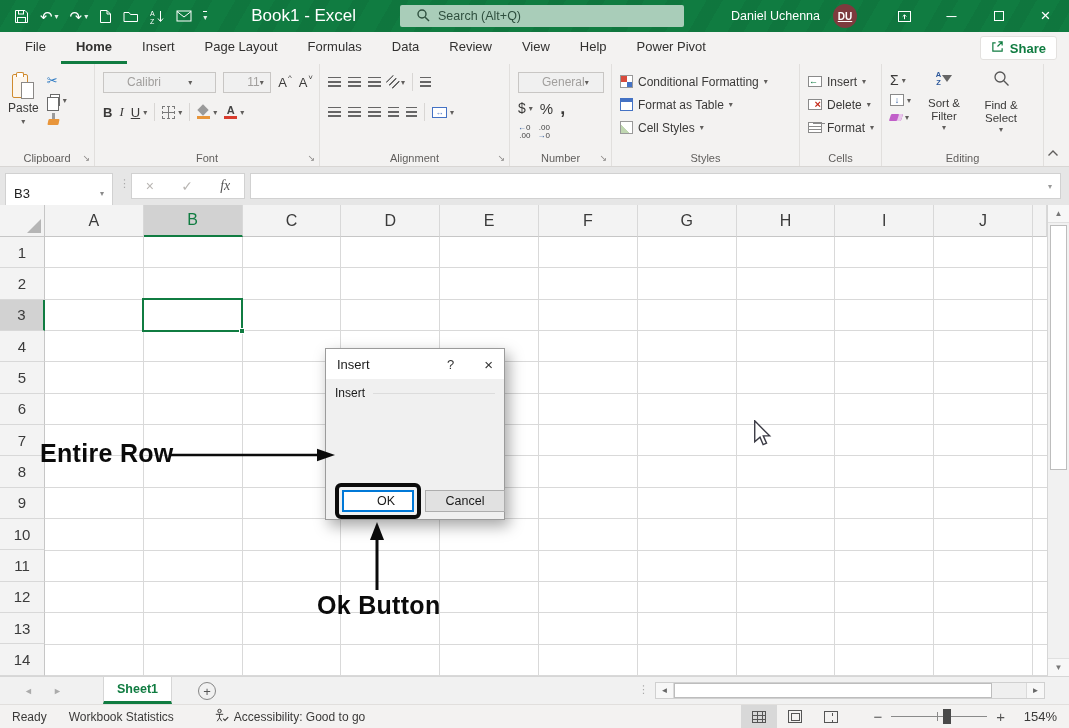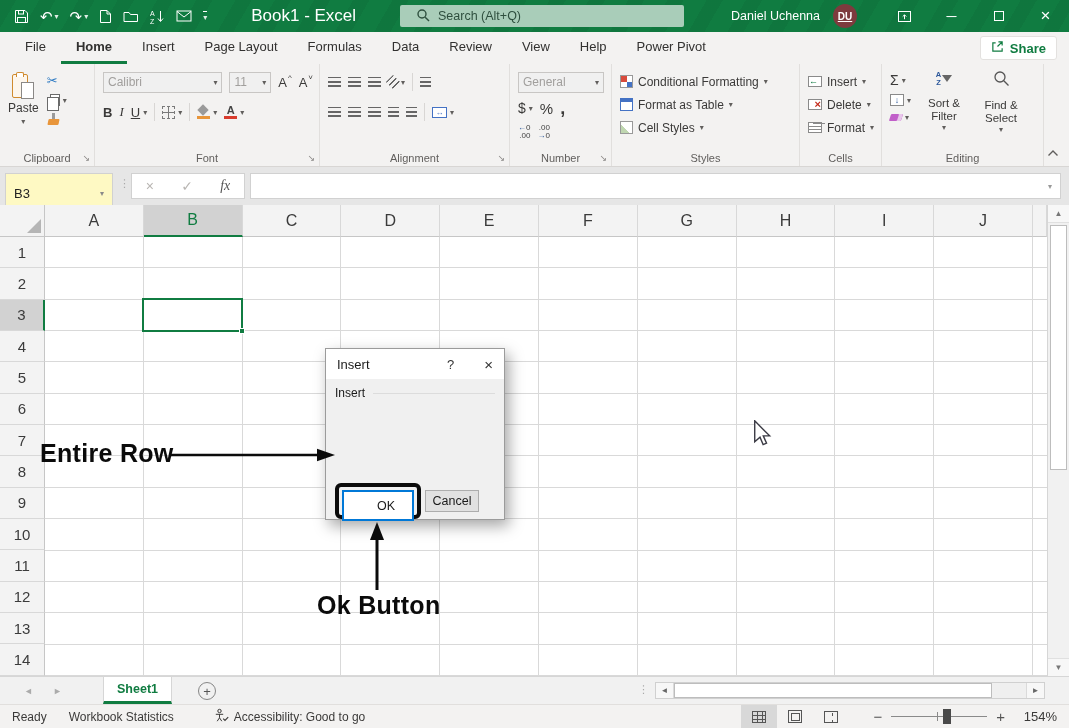--- a/index.html
+++ b/index.html
@@ -63,21 +63,21 @@
   .ic-copy::before{ content:''; position:absolute; left:-4px; top:2px; width:10px; height:12px;
      border:1px solid #6a6a6a; background:#fff; }
   .ic-painter{ position:relative; width:14px; height:13px; }
   .ic-painter::before{ content:''; position:absolute; left:5px; top:0; width:3px; height:7px; background:#9a9a9a; }
   .ic-painter::after{ content:''; position:absolute; left:1px; top:6px; width:11px; height:6px;
      background:#E8953A; border-radius:1px; transform:skewX(-12deg); }
 
   
   .g-font{ width:225px; }
   .combo{ height:21px; background:#F0F0F0; border:1px solid #C8C6C4; display:flex; align-items:center;
-     justify-content:space-between; padding:0 4px; color:#A19F9D; font-size:12px; }
+     justify-content:space-between; padding:0 23px; color:#A19F9D; font-size:12px; }
   .fn-name{ width:120px; } .fn-size{ width:42px; }
   .fontsize-btn{ font-size:13px; color:#3b3a39; display:flex; align-items:flex-start; gap:1px; }
   .fontsize-btn .sup{ font-size:8px; margin-top:-2px; color:#3b3a39; }
   .bold-b{ font-weight:bold; font-size:13px; } .ital-i{ font-style:italic; font-size:13px; font-family:"Liberation Serif",serif; }
   .und-u{ text-decoration:underline; font-size:13px; }
   .vsep{ width:1px; height:18px; background:#D8D6D4; }
   .ic-borders{ width:13px; height:13px; border:1px dashed #7a7a7a;
      background: linear-gradient(#7a7a7a,#7a7a7a) center/13px 1px no-repeat,
                  linear-gradient(#7a7a7a,#7a7a7a) center/1px 13px no-repeat; }
   .ic-fill{ width:13px; height:13px; position:relative; }
@@ -130,21 +130,21 @@
   .bigbtn .lbl2{ font-size:11.5px; line-height:13px; margin-top:9px; color:#3b3a39; width:46px; }
   .ic-sort{ display:flex; align-items:center; gap:1px; height:18px; }
   .azcol{ display:flex; flex-direction:column; font-size:7.5px; font-weight:bold; line-height:8px; color:#2B579A; }
   .funnel{ width:0; height:0; border-left:5px solid transparent; border-right:5px solid transparent;
      border-top:7px solid #666; position:relative; top:-1px; }
   .ribbon-end{ flex:1; position:relative; }
   .collapse{ position:absolute; right:10px; bottom:6px; color:#605E5C; }
 
   
   .fxrow{ position:absolute; left:0; top:167px; width:100%; height:38px; background:#E6E6E6; }
-  .namebox{ position:absolute; left:5px; top:6px; width:108px; height:40px; background:#fef9c3;
+  .namebox{ position:absolute; left:5px; top:6px; width:108px; height:40px; background:#ffffff;
      border:1px solid #D1D1D1; font-size:13px; display:flex; align-items:center; padding:0 8px; color:#222; }
   .namebox .caret{ margin-left:auto; color:#8a8a8a; }
   .fxdots{ position:absolute; left:119px; top:10px; color:#A9A9A9; font-size:11px; letter-spacing:0; }
   .fxbtns{ position:absolute; left:131px; top:6px; width:114px; height:26px; background:#fff;
      border:1px solid #D1D1D1; display:flex; align-items:center; justify-content:space-around; }
   .fx-x,.fx-check{ color:#B8B5B2; font-size:14px; }
   .fx-fx{ font-family:"Liberation Serif",serif; font-style:italic; font-size:14px; color:#555; }
   .fbar{ position:absolute; left:250px; top:6px; width:811px; height:26px; background:#fff;
      border:1px solid #D1D1D1; display:flex; align-items:center; justify-content:flex-end; padding-right:8px; }
   .fbar .caret{ color:#999; }
@@ -192,23 +192,23 @@
   .dlg-hline{ position:absolute; left:47px; right:9px; top:44px; height:1px; background:#DCDCDC; }
   #dlg-opts{ position:absolute; left:14px; top:60px; }
   .opt{ display:flex; align-items:center; gap:7px; height:19px; }
   .radio{ width:13px; height:13px; border:1px solid #555; border-radius:50%; background:#fff; position:relative; flex:none; }
   .radio.on::after{ content:''; position:absolute; left:3px; top:3px; width:5px; height:5px;
      background:#222; border-radius:50%; }
   .opt-label{ white-space:nowrap; }
   .opt.focus .opt-label{ outline:1px dotted #666; outline-offset:1px; }
   .ok-ring{ position:absolute; left:9px; top:134px; width:86px; height:36px;
      border:4px solid #0B0B0B; border-radius:6px; }
-  .btn-ok{ position:absolute; left:16px; top:141px; width:72px; height:31px; background:#fff;
+  .btn-ok{ position:absolute; left:16px; top:141px; width:72px; height:22px; background:#fff;
      border:2px solid #0078D7; display:flex; align-items:center; justify-content:center;padding-left:16px; }
-  .btn-cancel{ position:absolute; left:99px; top:141px; width:54px; height:22px; background:#E1E1E1;
+  .btn-cancel{ position:absolute; left:99px; top:141px; width:80px; height:22px; background:#E1E1E1;
      border:1px solid #ADADAD; display:flex; align-items:center; justify-content:center; }
 
   
   .ann{ position:absolute; font-weight:bold; font-size:25px; color:#0B0B0B; letter-spacing:.3px; white-space:nowrap; }
   .ann-entire{ left:40px; top:439px; }
   .ann-ok{ left:317px; top:591px; }
   .arrow1{ position:absolute; left:169px; top:446px; }
   .arrow2{ position:absolute; left:366px; top:520px; }
   .cursor{ position:absolute; left:753px; top:420px; }
 

